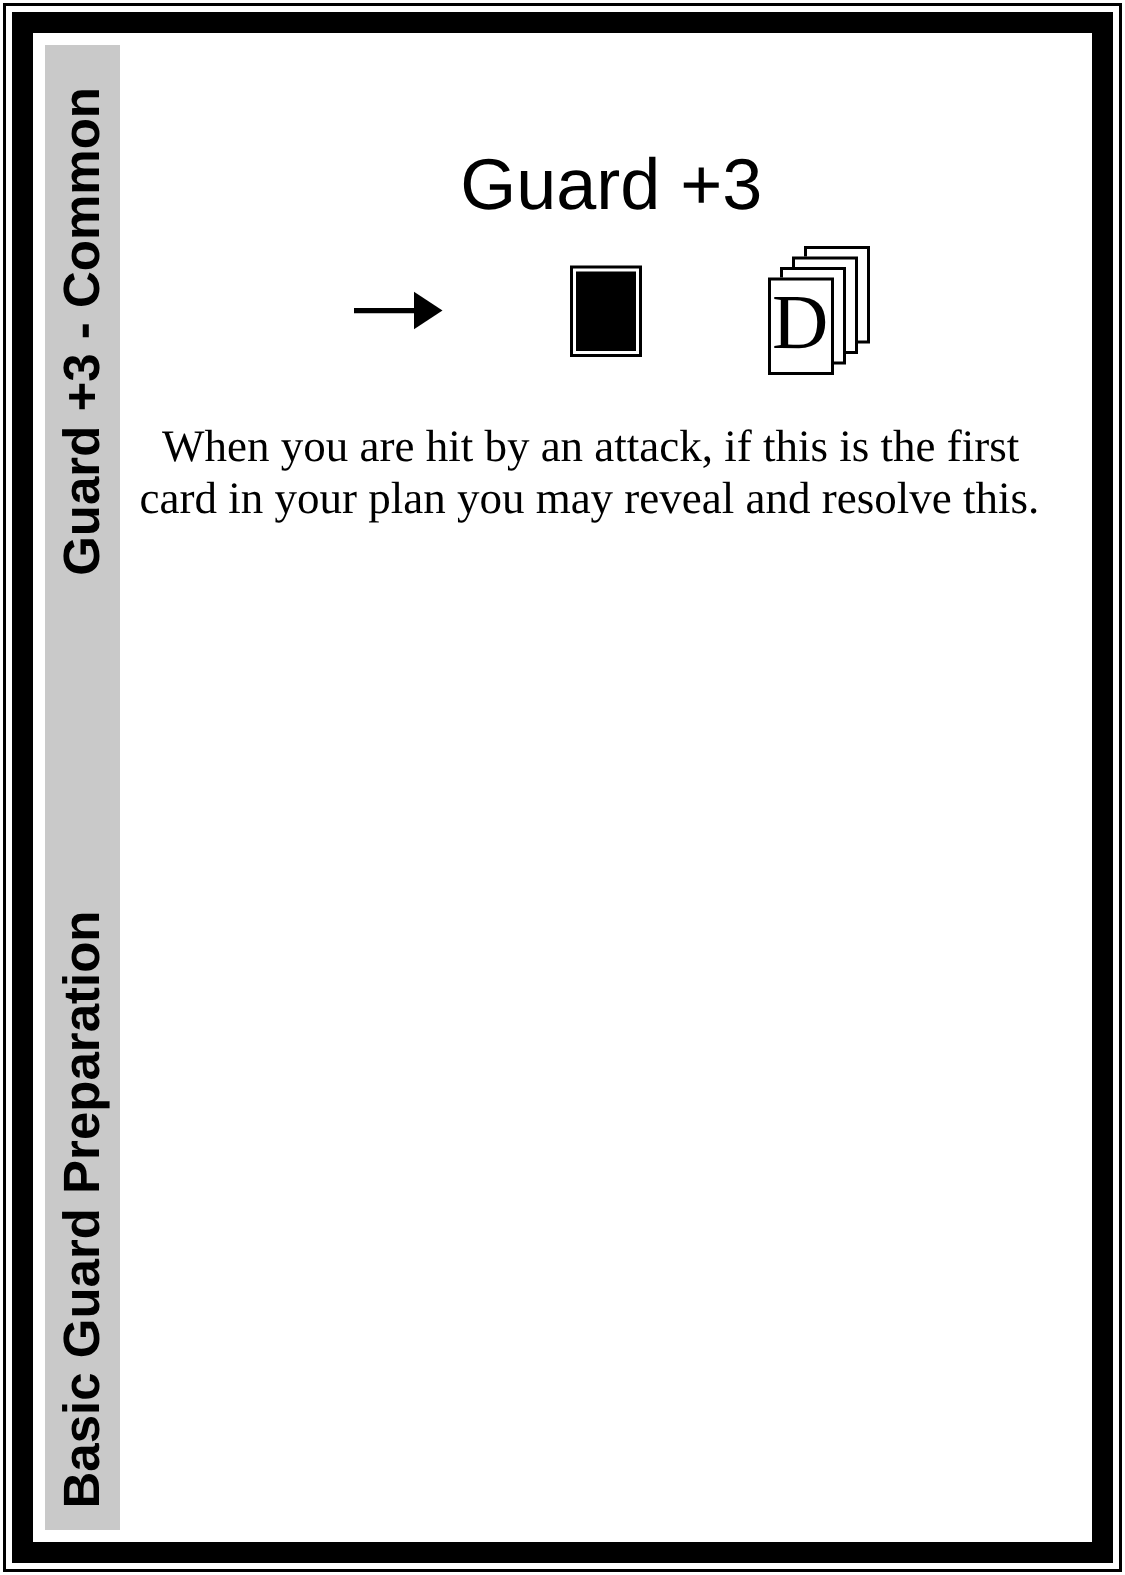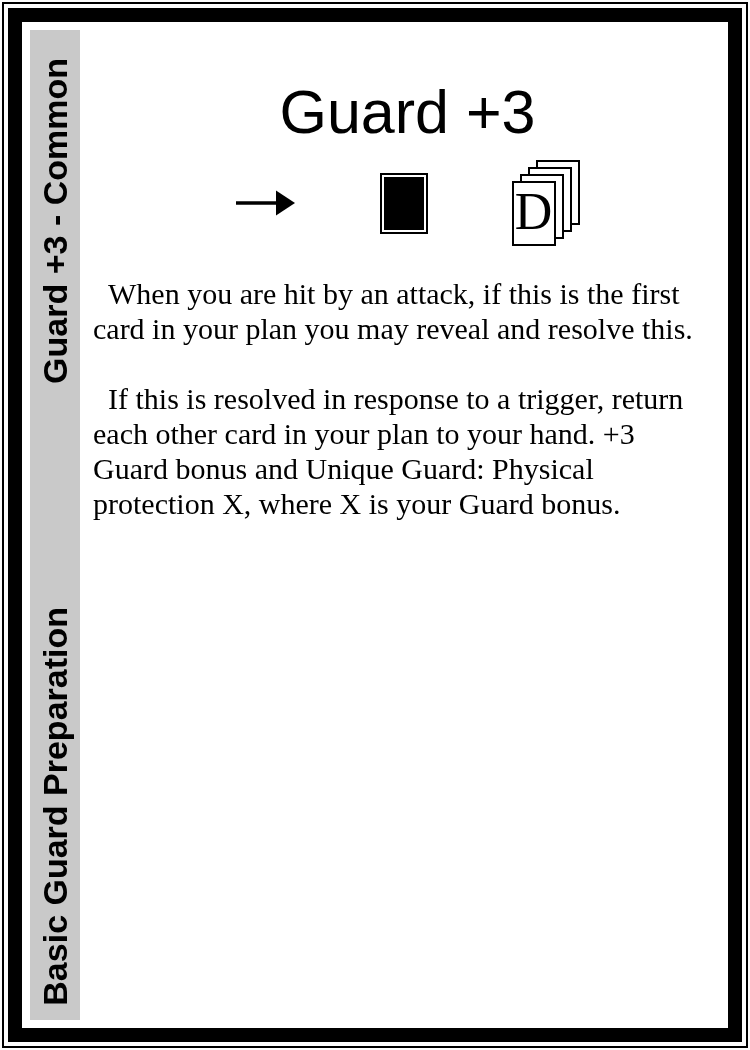--- a/index.html
+++ b/index.html
@@ -51,23 +51,23 @@
     white-space: nowrap;
     color: #000000;
   }
   .main {
     position: absolute;
     left: 80px;
     top: 22px;
     width: 655px;
   }
   .title {
-    margin-top: 55px;
+    margin-top: 74px;
     text-align: center;
-    font-size: 61px;
+    font-size: 48px;
     line-height: 1.15;
     font-weight: normal;
     font-family: "Liberation Sans", sans-serif;
   }
   .icon-row {
     margin-top: 13px;
     height: 86px;
     display: flex;
     align-items: center;
     justify-content: center;
@@ -158,18 +158,14 @@
         <div class="deck-card deck-c3"></div>
         <div class="deck-card deck-c2"></div>
         <div class="deck-card deck-c1">
           <span class="deck-letter">D</span>
         </div>
       </div>
     </div>
 
     <p class="body-text para1">When you are hit by an attack, if this is the first
 card in your plan you may reveal and resolve this.</p>
-    <p class="body-text para2">If this is resolved in response to a trigger, return
-each other card in your plan to your hand. +3
-Guard bonus and Unique Guard: Physical
-protection X, where X is your Guard bonus.</p>
   </div>
 </div>
 
 </body></html>

